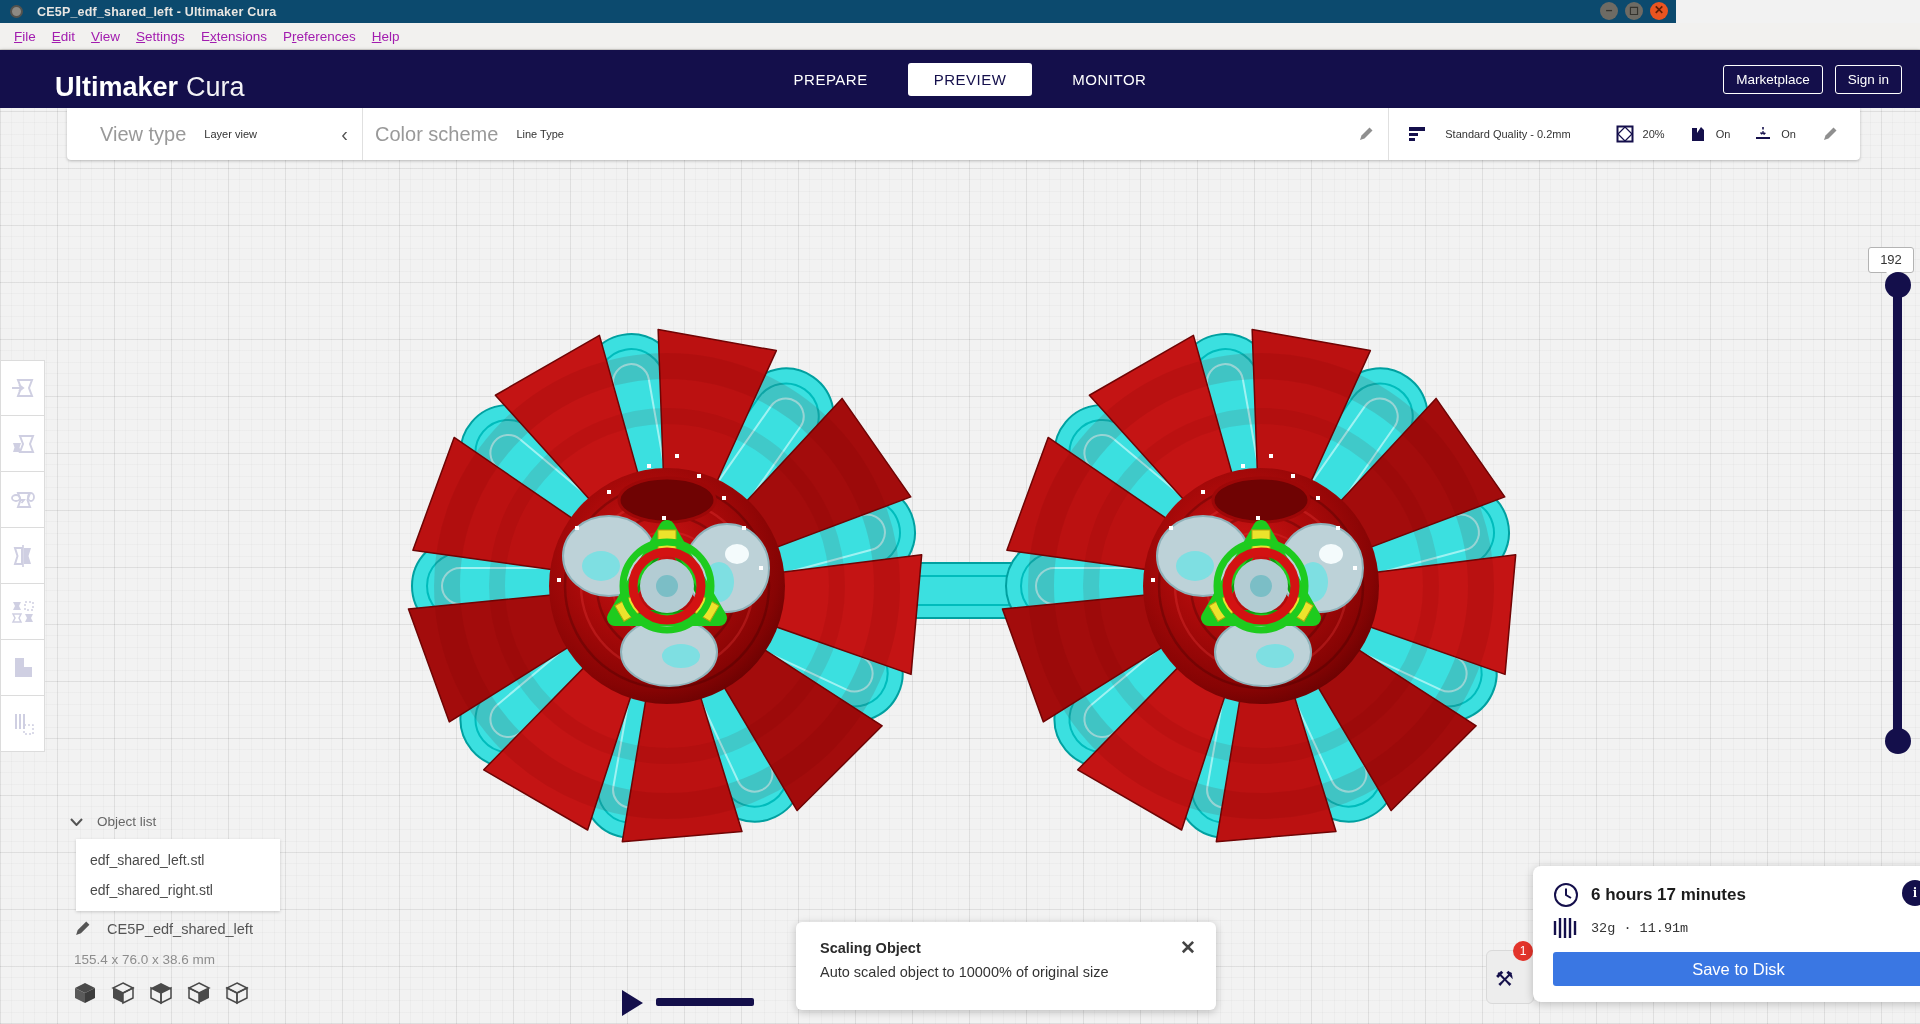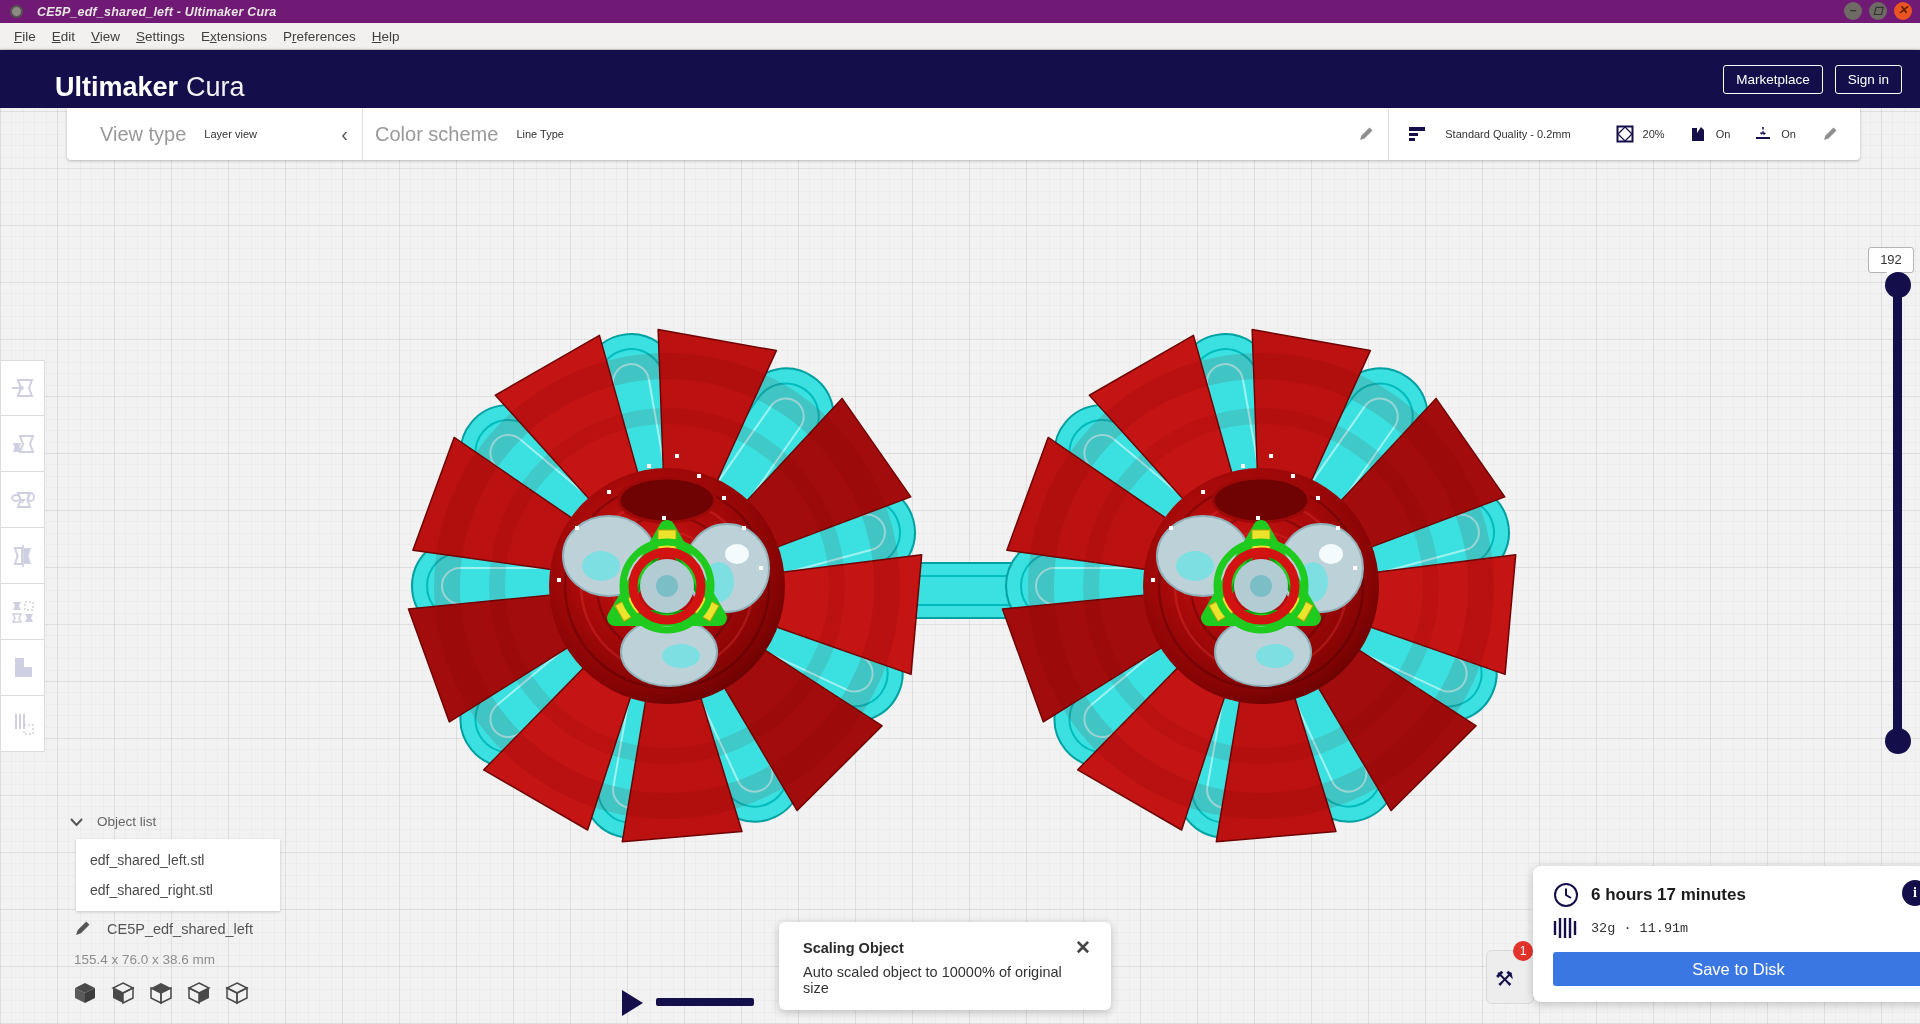--- a/index.html
+++ b/index.html
@@ -1,29 +1,29 @@
 <!DOCTYPE html>
 <html><head>
 <meta charset="utf-8">
 <style>
   html,body{margin:0;padding:0;width:1920px;height:1024px;overflow:hidden;
     font-family:"Liberation Sans",sans-serif;background:#f2f2f2;}
   
-  #titlebar{position:absolute;left:0;top:0;width:1920px;height:23px;background:#701a75;
-    color:#e8e6e2;display:flex;align-items:center;font-style:italic;}
+  #titlebar{position:absolute;left:0;top:0;width:1676px;height:23px;background:#0c4a6e;
+    color:#e8e6e2;display:flex;align-items:center;}
   #win-icon{width:9px;height:9px;border-radius:50%;background:#8d8a84;border:2px solid #55534e;margin-left:10px;}
   #win-title{font-size:12.5px;font-weight:bold;margin-left:14px;letter-spacing:.2px;}
   .winbtns{position:absolute;right:8px;top:2px;display:flex;gap:7px;}
   .winbtn{width:18px;height:18px;border-radius:50%;background:#6e6b64;color:#35332e;
     font-size:12px;line-height:17px;text-align:center;font-weight:bold;}
   .winbtn.close{background:#ea5420;color:#5e1d05;}
   
   #menubar{position:absolute;left:0;top:23px;width:1920px;height:27px;background:#f2f1ef;
     border-bottom:1px solid #d8d6d2;display:flex;align-items:center;padding-left:6px;box-sizing:border-box;}
-  .menu-item{font-size:13.5px;color:#404040;padding:3px 8px;cursor:default;}
+  .menu-item{font-size:13.5px;color:#a21caf;padding:3px 8px;cursor:default;}
   .menu-item u{text-decoration:underline;}
   
   #appheader{position:absolute;left:0;top:50px;width:1920px;height:74px;background:#140f4b;
     display:flex;align-items:center;box-shadow:0 1px 4px rgba(0,0,0,.35);}
   #logo{margin-left:55px;color:#fff;font-size:27px;white-space:nowrap;}
   #logo .bold{font-weight:bold;}
   #logo .light{font-weight:300;opacity:.95;margin-left:8px;}
   #stage-tabs{position:absolute;left:760px;top:0;width:420px;height:58px;display:flex;
     align-items:center;justify-content:center;gap:14px;}
   .tab{color:#fff;font-size:15px;letter-spacing:.5px;padding:8px 26px;border-radius:3px;cursor:pointer;}
@@ -60,21 +60,21 @@
   
   #objlist-head{position:absolute;left:70px;top:706px;display:flex;align-items:center;gap:14px;color:#666;font-size:13.5px;}
   #objlist-panel{position:absolute;left:76px;top:731px;width:204px;height:72px;background:#fff;
     box-shadow:0 1px 3px rgba(0,0,0,.18);padding:6px 0;box-sizing:border-box;}
   .obj-item{font-size:14px;color:#4a4a4a;padding:7px 14px;}
   #jobrow{position:absolute;left:74px;top:812px;display:flex;align-items:center;gap:16px;color:#555;font-size:14.5px;}
   #dims{position:absolute;left:74px;top:844px;color:#8d8d8d;font-size:13.5px;}
   #viewcubes{position:absolute;left:72px;top:872px;display:flex;gap:12px;}
   .cubebtn{width:26px;height:26px;display:flex;align-items:center;justify-content:center;}
   
-  #toast{position:absolute;left:779px;top:814px;width:332px;height:88px;background:#fff;border-radius:6px;
+  #toast{position:absolute;left:796px;top:814px;width:420px;height:88px;background:#fff;border-radius:6px;
     box-shadow:0 2px 8px rgba(0,0,0,.22);box-sizing:border-box;padding:18px 24px;}
   #toast-title{font-size:14.5px;font-weight:bold;color:#2b2b2b;}
   #toast-msg{font-size:14.5px;color:#333;margin-top:8px;}
   #toast-close{position:absolute;right:20px;top:14px;font-size:19px;color:#444;font-weight:bold;}
   
   #play-btn{position:absolute;left:622px;top:882px;width:0;height:0;
     border-left:21px solid #140f4b;border-top:13px solid transparent;border-bottom:13px solid transparent;}
   #play-track{position:absolute;left:656px;top:890px;width:98px;height:8px;background:#140f4b;border-radius:2px;}
   
   #summary{position:absolute;left:1533px;top:758px;width:411px;height:136px;background:#fff;border-radius:8px;
@@ -115,20 +115,25 @@
     <span class="menu-item"><u>S</u>ettings</span>
     <span class="menu-item">E<u>x</u>tensions</span>
     <span class="menu-item">P<u>r</u>eferences</span>
     <span class="menu-item"><u>H</u>elp</span>
   </div>
 
 <div id="appheader">
   <div id="logo">
     <span class="bold">Ultimaker</span><span class="light">Cura</span>
   </div>
+  <div id="stage-tabs">
+      <div class="tab">PREPARE</div>
+      <div class="tab active">PREVIEW</div>
+      <div class="tab">MONITOR</div>
+    </div>
   <div id="header-right">
     <div class="hdr-btn">Marketplace</div>
     <div class="hdr-btn">Sign in</div>
   </div>
 </div>
 
 <div id="canvas">
 
   <svg width="1920" height="916" viewBox="0 0 1920 916">
     <defs>

